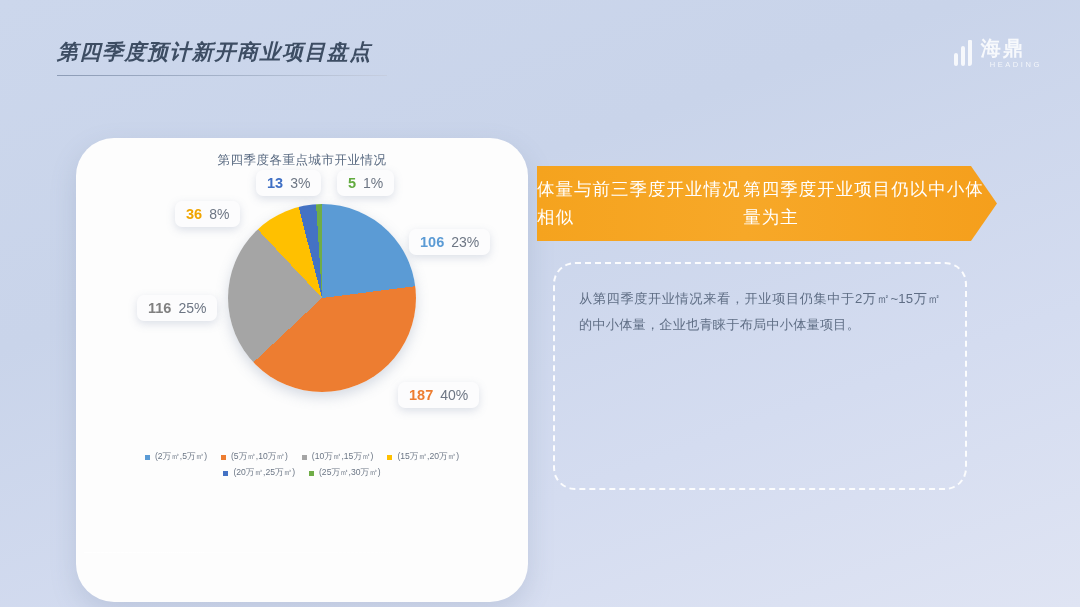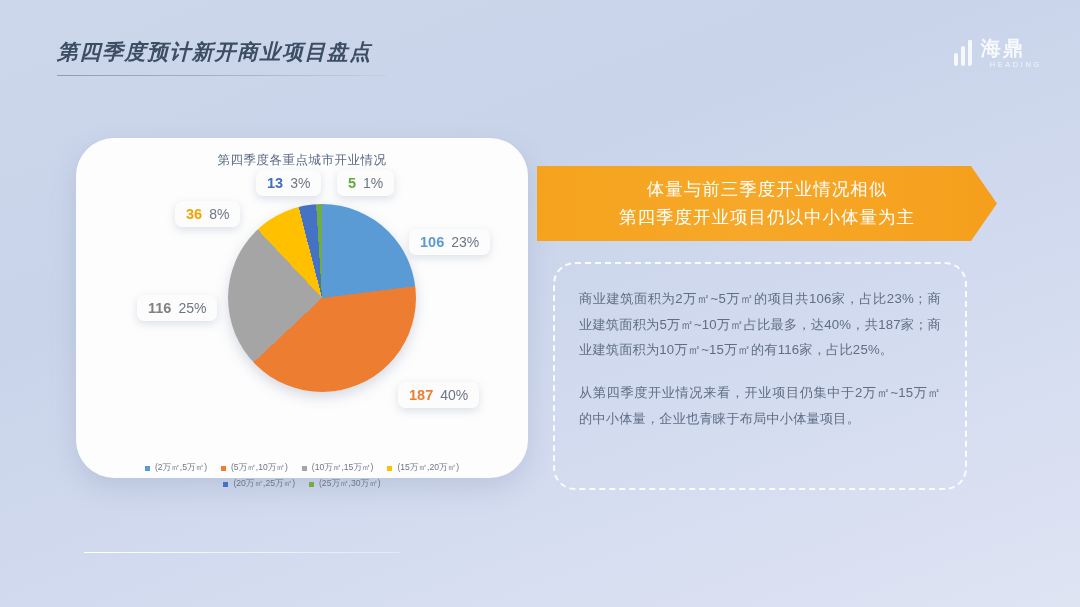--- a/index.html
+++ b/index.html
@@ -29,21 +29,21 @@
   }
   .logo-mark i:nth-child(1){ left:1px; height:13px; }
   .logo-mark i:nth-child(2){ left:8px; height:20px; }
   .logo-mark i:nth-child(3){ left:15px; height:26px; border-radius:2px 2px 6px 2px; }
   .logo-text { line-height:1; }
   .logo-cn { font-size:20px; color:rgba(255,255,255,.85); letter-spacing:2px; font-weight:bold; }
   .logo-en { font-size:7.5px; color:rgba(255,255,255,.78); letter-spacing:2.6px; margin-top:3px;padding-left:9px; }
 
   
   .chart-card {
-    position:absolute; left:76px; top:138px; width:452px; height:340px;
+    position:absolute; left:76px; top:138px; width:452px; height:464px;
     background:#fdfdfd; border-radius:38px;
     box-shadow:0 10px 26px rgba(110,126,160,.22);
   }
   .chart-title {
     text-align:center; margin-top:14px;
     font-size:12.5px; color:#5a6b82; letter-spacing:.5px;
   }
 
   
   .pie-wrap { position:absolute; left:0; top:24px; width:452px; height:268px; }
@@ -65,32 +65,32 @@
     position:absolute; background:#fcfcfd; border-radius:7px;
     padding:5px 11px; display:flex; align-items:baseline; gap:7px;
     box-shadow:0 3px 9px rgba(125,140,170,.25);
     font-size:14px; white-space:nowrap;
   }
   .lbl .v { font-weight:bold; font-size:14.5px; }
   .lbl .p { color:#6d7684; font-size:14px; }
 
   
   .legend {
-    position:absolute; left:0; right:0; top:300px;
+    position:absolute; left:0; right:0; top:289px;
     display:flex; flex-wrap:wrap; justify-content:center;
     gap:4px 14px; padding:0 40px;
   }
   .lg { display:flex; align-items:center; gap:5px; font-size:8.6px; color:#6b7685; white-space:nowrap; }
   .lg .sw { width:5px; height:5px; display:inline-block; }
 
   
   .banner {
     position:absolute; left:537px; top:166px; width:460px; height:75px;
     background:linear-gradient(90deg,#f5a31e 0%,#f7a828 45%,#f59f1c 100%);
-    display:flex; flex-direction:column; align-items:center; justify-content:center;
+    display:flex; flex-direction:row; align-items:center; justify-content:center;
     clip-path:polygon(0 0, calc(100% - 26px) 0, 100% 50%, calc(100% - 26px) 100%, 0 100%);
     box-shadow:0 4px 12px rgba(160,120,40,.20);
   }
   .banner div { color:#fff; font-size:17.5px; line-height:1.55; letter-spacing:1px; }
 
   
   .textbox {
     position:absolute; left:553px; top:262px; width:414px; height:228px;
     border:2px dashed rgba(255,255,255,.92); border-radius:22px;
     padding:22px 24px 0 24px;
@@ -193,19 +193,18 @@
     </div>
   </div>
 </div>
 
 <div class="banner">
   <div>体量与前三季度开业情况相似</div>
   <div>第四季度开业项目仍以中小体量为主</div>
 </div>
 
 <div class="textbox">
-  <p>商业建筑面积为2万㎡~5万㎡的项目共106家，占比23%；商业建筑面积为5万㎡~10万㎡占比最多，达40%，共187家；商业建筑面积为10万㎡~15万㎡的有116家，占比25%。</p>
   <p>从第四季度开业情况来看，开业项目仍集中于2万㎡~15万㎡的中小体量，企业也青睐于布局中小体量项目。</p>
 </div>
 
 <div class="footer">
   <div class="footer-rule"></div>
 </div>
 
 </body></html>

